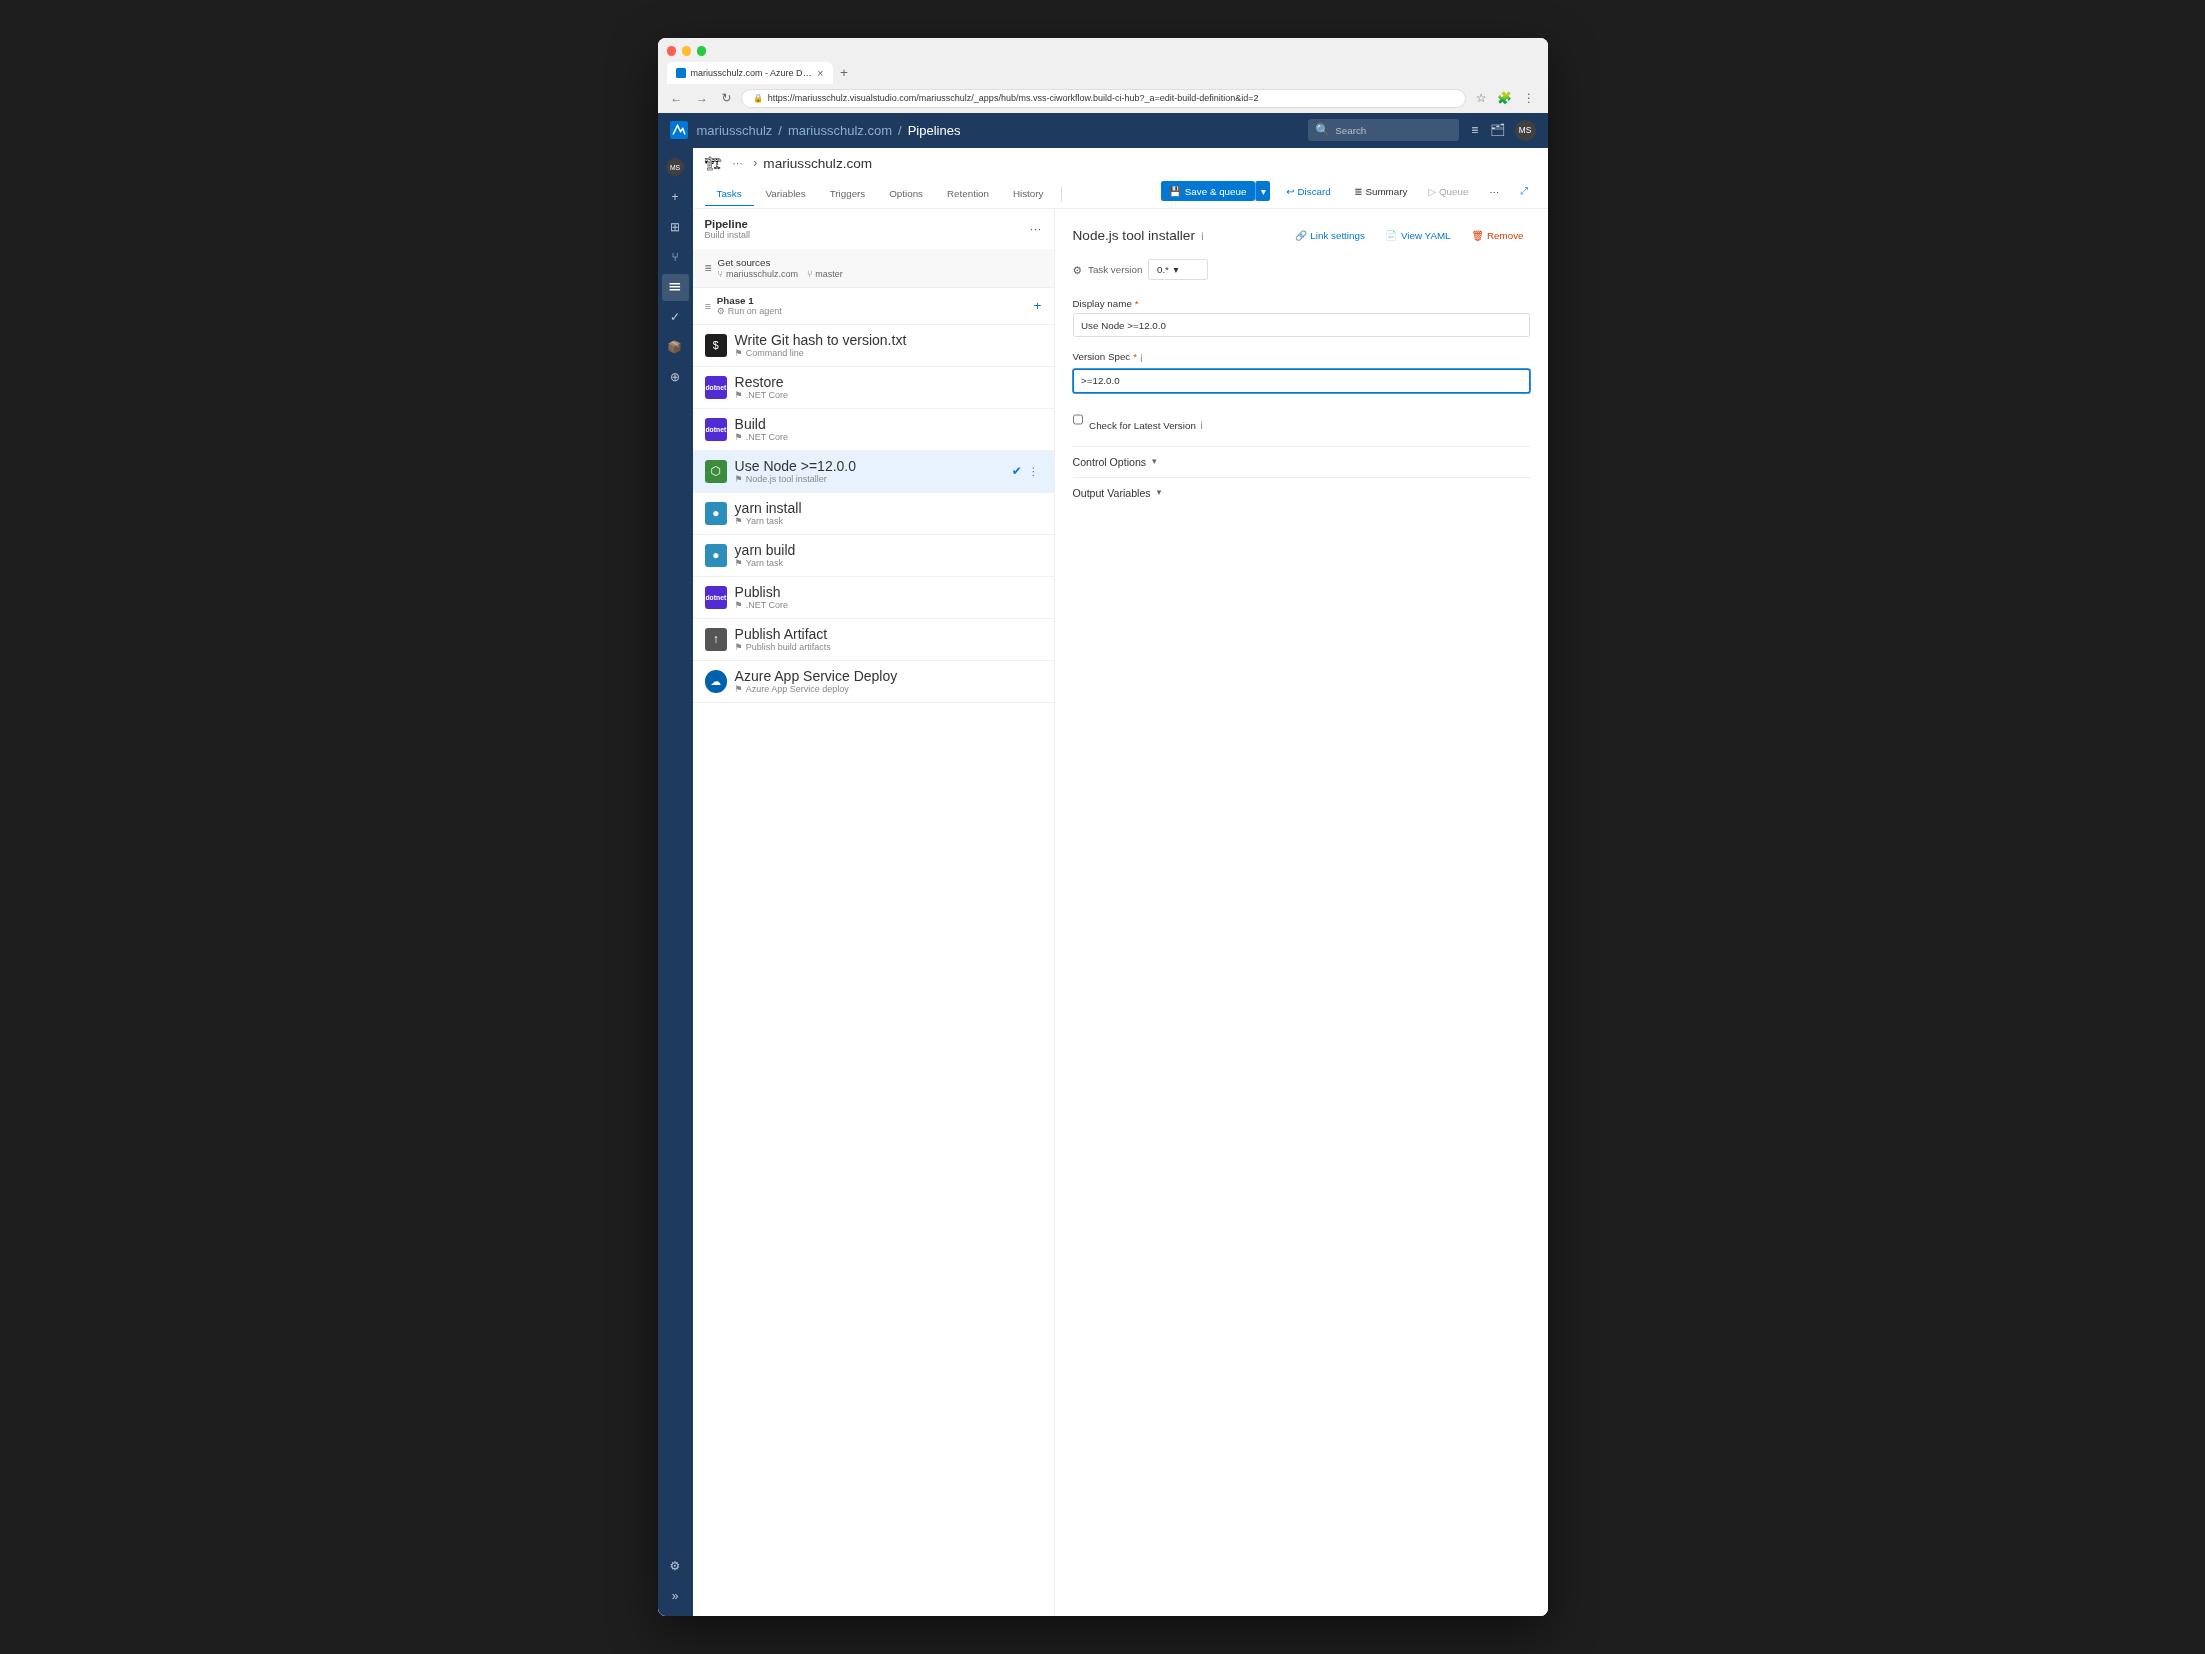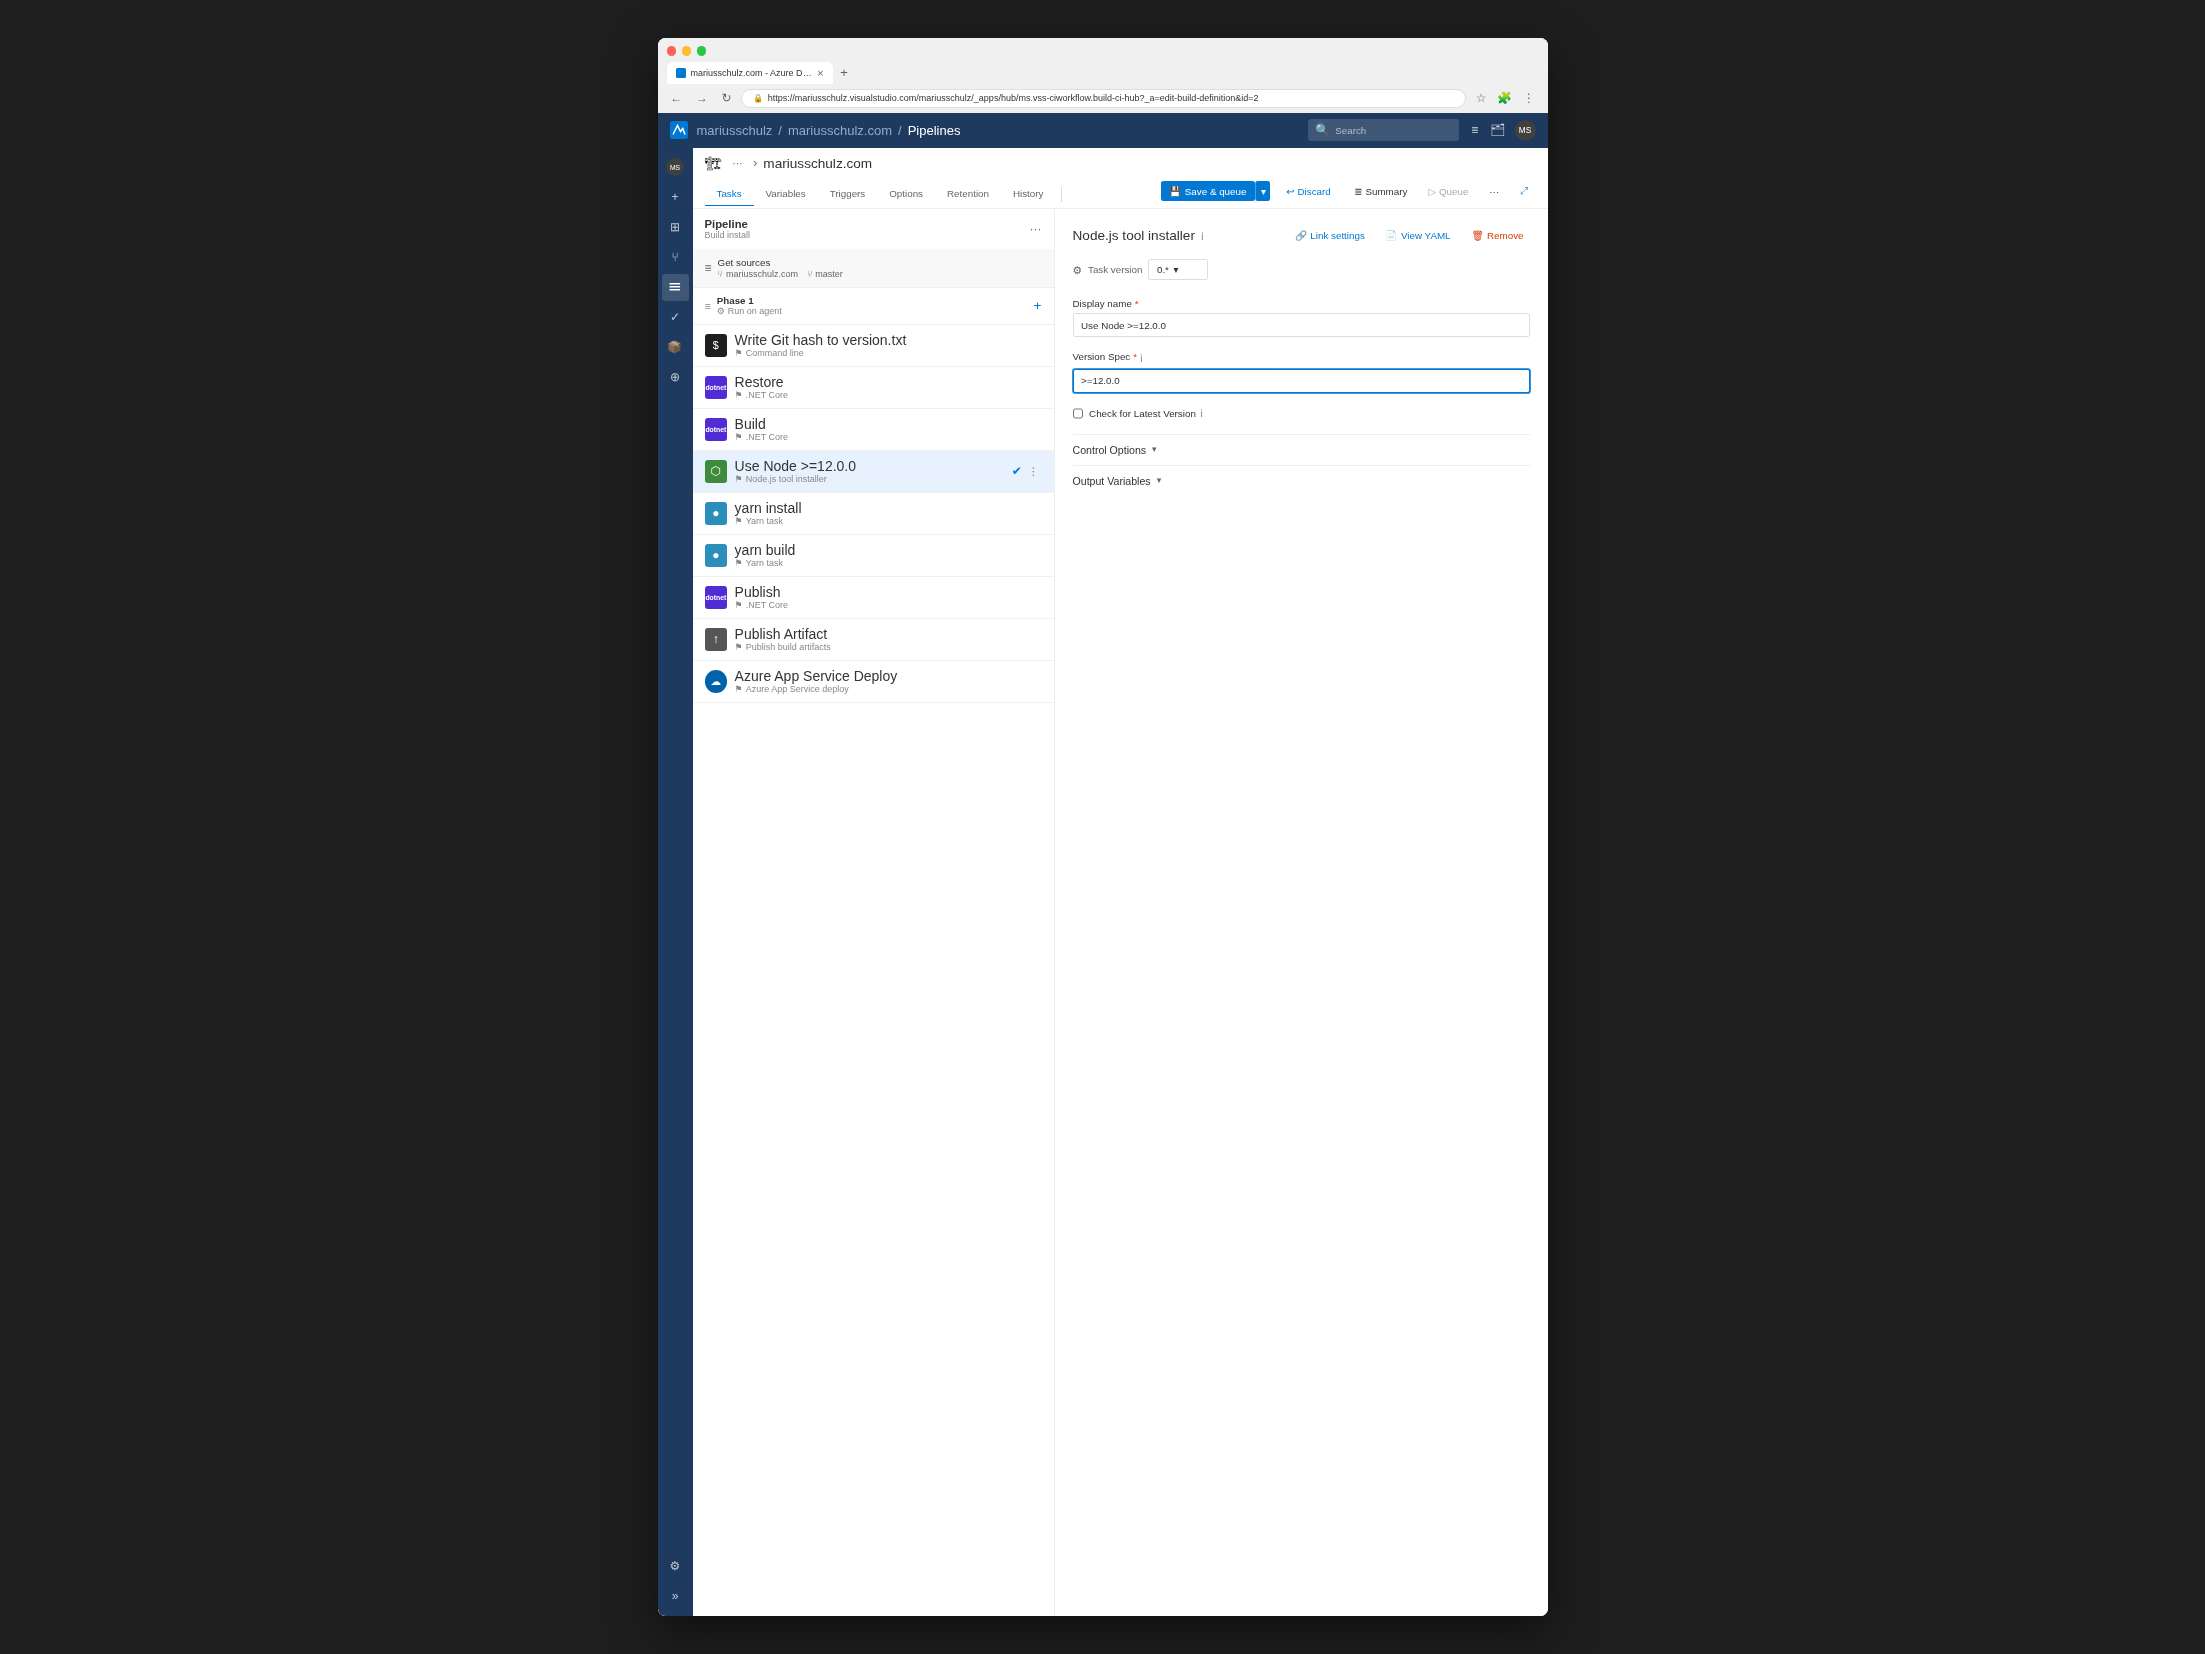--- a/index.html
+++ b/index.html
@@ -141,21 +141,21 @@
 
     
     .form-group { margin-bottom: 13.6px; }
     .form-label { font-size: 9.8px; color: #333; margin-bottom: 4.5px; display: flex; gap: 3px; }
     .required-star { color: #d83b01; }
     .form-input { width: 100%; border: 0.8px solid #ddd; border-radius: 2.3px; padding: 5.3px 7.5px; font-size: 9.8px; color: #333; outline: none; }
 
     
     .checkbox-row { display: flex; align-items: center; gap: 6px; margin-bottom: 13.6px; }
     .checkbox-row input[type="checkbox"] { width: 10.6px; height: 10.6px; cursor: pointer; }
-    .checkbox-label { font-size: 9.8px; color: #333; display: flex; align-items: center; gap: 4.5px; }
+    .checkbox-label { font-size: 9.8px; color: #333; display: flex; align-items: center; gap: 4.5px; margin-top: 12px; }
 
     
     .collapsible-section { border-top: 0.8px solid #eee; padding: 9px 0; }
     .collapsible-header { display: flex; align-items: flex-start; gap: 6px; cursor: pointer; font-size: 10.6px; font-weight: 500; color: #333; }
     .chevron { font-size: 9px; color: #666; }
 
     
     ::-webkit-scrollbar { width: 4.5px; }
     ::-webkit-scrollbar-track { background: #f0f0f0; }
     ::-webkit-scrollbar-thumb { background: #ccc; border-radius: 2.3px; }

